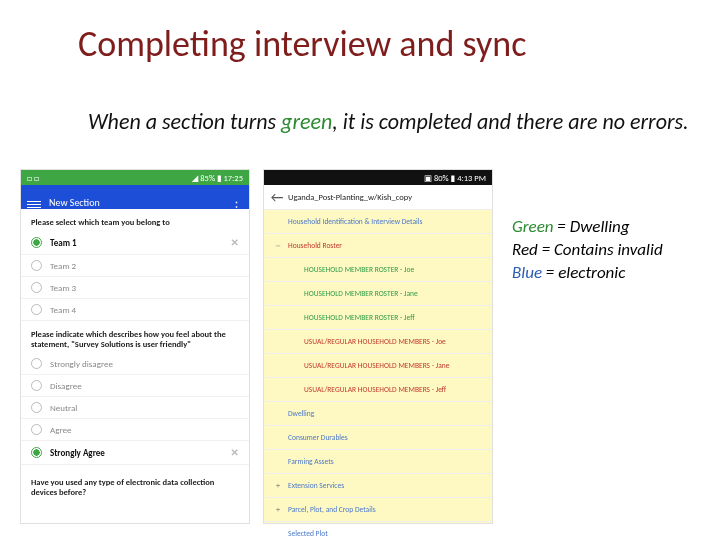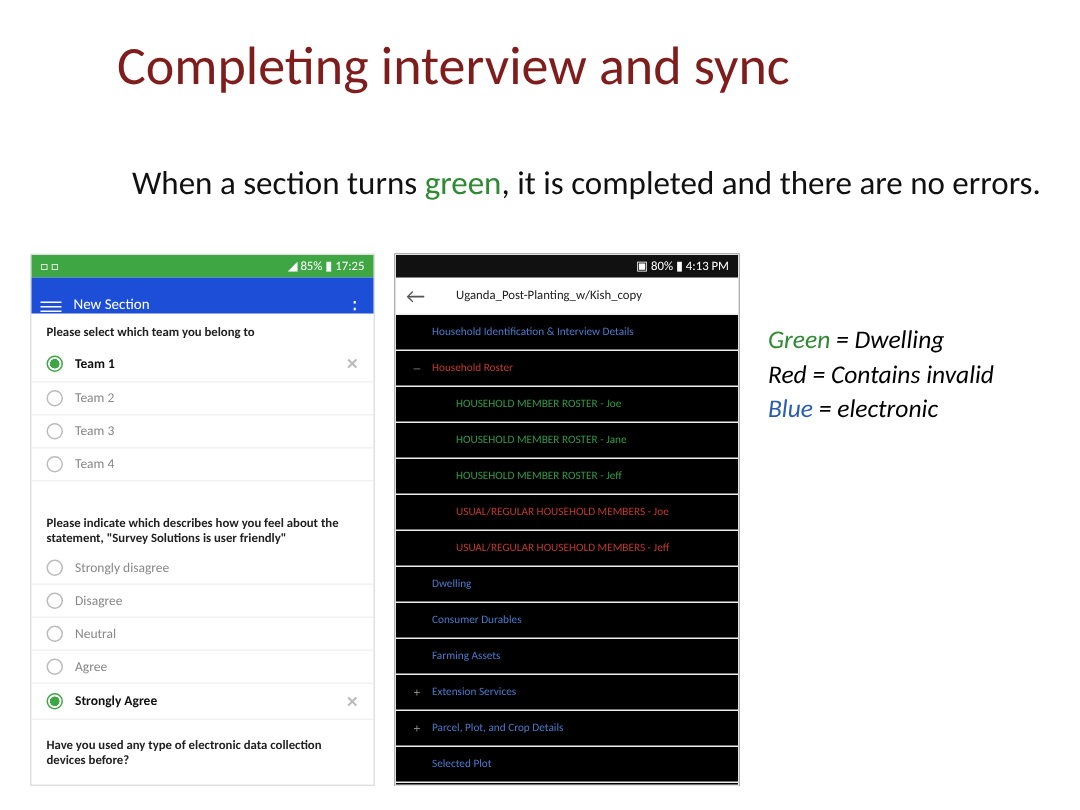--- a/index.html
+++ b/index.html
@@ -1,36 +1,36 @@
 <!DOCTYPE html>
 <html><head>
 <meta charset="utf-8">
 <style>
   html,body{margin:0;padding:0;width:720px;height:540px;background:#fff;font-family:Calibri,Arial,sans-serif;overflow:hidden}
   .slide{position:relative;width:720px;height:540px}
   .title{position:absolute;left:78px;top:22px;font-size:36px;color:#7f1d1d}
-  .subtitle{position:absolute;left:88px;top:108px;font-size:22px;color:#111;line-height:1.25}
+  .subtitle{position:absolute;left:88px;top:108px;font-size:22px;font-style:italic;color:#111;line-height:1.25}
   .green-word{color:#2e8b32}
 
   
   .phone1{position:absolute;left:20px;top:169px;width:228px;height:353px;background:#fff;border:1px solid #e0e0e0}
   .p1-status{height:15px;background:#3fa644;color:#fff;font-size:8.5px;display:flex;justify-content:space-between;align-items:center;padding:0 6px}
   .p1-top{height:24px;background:#1d4ed8;color:#fff;display:flex;align-items:flex-end;padding:0 6px;font-size:10px}
   .p1-menu{width:14px;height:10px;display:inline-block;}
   .p1-menu span{display:block;height:1.5px;background:#fff;margin:1.5px 0}
   .p1-vdots{margin-left:auto;letter-spacing:0;font-size:13px;line-height:0.4}
   .q{padding:8px 10px 4px;font-size:8.5px;color:#222;font-weight:600}
   .opt{display:flex;align-items:center;padding:5px 10px;border-bottom:1px solid #f1f1f1;font-size:9px;color:#888}
   .opt .radio{width:9px;height:9px;border:1px solid #bbb;border-radius:50%;margin-right:8px;flex:none}
   .opt.sel .radio{border-color:#3fa644;background:radial-gradient(circle,#3fa644 48%,transparent 52%)}
   .opt.sel{color:#111;font-weight:600}
   .opt .x{margin-left:auto;color:#bbb;font-size:10px}
 
   
-  .phone2{position:absolute;left:263px;top:169px;width:228px;height:353px;background:#000000;border:1px solid #e0e0e0}
+  .phone2{position:absolute;left:263px;top:169px;width:228px;height:353px;background:#fef9c3;border:1px solid #e0e0e0}
   .p2-status{height:15px;background:#111;color:#fff;font-size:8.5px;display:flex;justify-content:flex-end;align-items:center;padding:0 6px}
   .p2-top{height:24px;background:#fff;display:flex;align-items:center;padding:0 6px;font-size:8.5px;color:#222;border-bottom:1px solid #eee}
   .p2-arrow{width:14px;text-align:center;font-size:14px;color:#555}
   .sec{display:flex;align-items:center;padding:7px 8px;border-bottom:1px solid #eee;font-size:7.5px}
   .sec .toggle{width:12px;text-align:center;color:#888;margin-right:4px;font-family:monospace}
   .sec.blue{color:#4a78c9}
   .sec.green{color:#2e9a46}
   .sec.red{color:#c0392b}
   .sec.sub{padding-left:24px}
 
@@ -74,21 +74,21 @@
         </div>
         <div class="opt">
           <span class="radio"></span>
           <span>Team 3</span>
         </div>
         <div class="opt">
           <span class="radio"></span>
           <span>Team 4</span>
         </div>
       </div>
-    <div class="q" style="margin-top:15px">Please indicate which describes how you feel about the statement, "Survey Solutions is user friendly"</div>
+    <div class="q" style="margin-top:0">Please indicate which describes how you feel about the statement, "Survey Solutions is user friendly"</div>
     <div id="q2opts">
         <div class="opt">
           <span class="radio"></span>
           <span>Strongly disagree</span>
         </div>
         <div class="opt">
           <span class="radio"></span>
           <span>Disagree</span>
         </div>
         <div class="opt">
@@ -107,21 +107,21 @@
       </div>
     <div class="q" style="margin-top:4px">Have you used any type of electronic data collection devices before?</div>
   </div>
 
   <div class="phone2">
     <div class="p2-status">
       <span>▣ 80% ▮ 4:13 PM</span>
     </div>
     <div class="p2-top">
       <span class="p2-arrow">←</span>
-      <span style="margin-left:20px">Uganda_Post-Planting_w/Kish_copy</span>
+      <span style="margin-left:4px">Uganda_Post-Planting_w/Kish_copy</span>
     </div>
     <div id="p2secs">
         <div class="sec blue">
           <span class="toggle"></span>
           <span>Household Identification &amp; Interview Details</span>
         </div>
         <div class="sec red">
           <span class="toggle">—</span>
           <span>Household Roster</span>
         </div>
@@ -133,20 +133,24 @@
           <span class="toggle"></span>
           <span>HOUSEHOLD MEMBER ROSTER - Jane</span>
         </div>
         <div class="sec green sub">
           <span class="toggle"></span>
           <span>HOUSEHOLD MEMBER ROSTER - Jeff</span>
         </div>
         <div class="sec red sub">
           <span class="toggle"></span>
           <span>USUAL/REGULAR HOUSEHOLD MEMBERS - Joe</span>
+        </div>
+        <div class="sec red sub">
+          <span class="toggle"></span>
+          <span>USUAL/REGULAR HOUSEHOLD MEMBERS - Jane</span>
         </div>
         <div class="sec red sub">
           <span class="toggle"></span>
           <span>USUAL/REGULAR HOUSEHOLD MEMBERS - Jeff</span>
         </div>
         <div class="sec blue">
           <span class="toggle"></span>
           <span>Dwelling</span>
         </div>
         <div class="sec blue">

